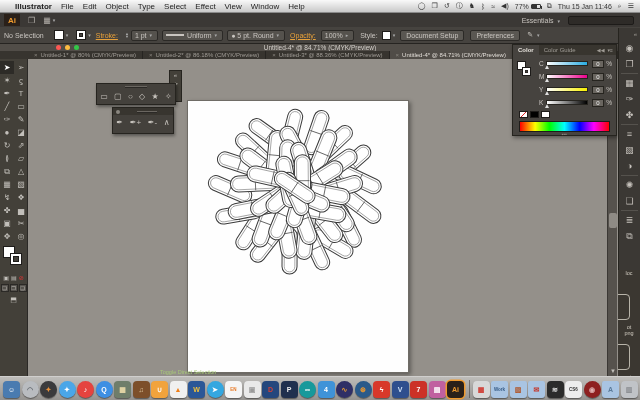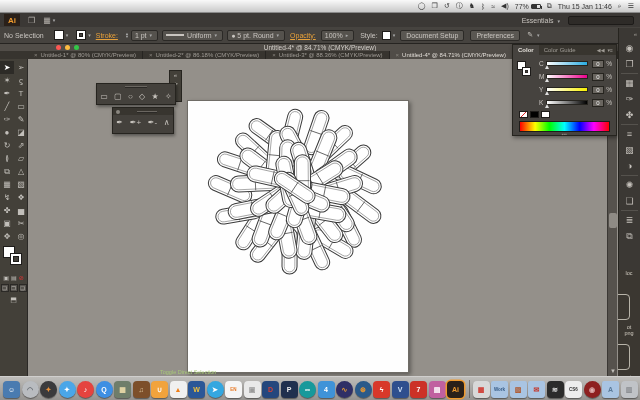--- a/index.html
+++ b/index.html
@@ -158,20 +158,32 @@
   .dsep{width:1px;height:18px;background:rgba(70,70,70,.6);margin:0 3px;flex:none;}
   .tooltip{position:absolute;left:160px;top:369px;font-size:5.5px;color:#a8c878;}
 </style>
 </head>
 <body>
 
 <div class="screen">
 
   <div class="menubar">
     <span class="apple"></span>
+    <div id="menuItems" style="display:flex;">
+        <span class="mitem bold">Illustrator</span>
+        <span class="mitem">File</span>
+        <span class="mitem">Edit</span>
+        <span class="mitem">Object</span>
+        <span class="mitem">Type</span>
+        <span class="mitem">Select</span>
+        <span class="mitem">Effect</span>
+        <span class="mitem">View</span>
+        <span class="mitem">Window</span>
+        <span class="mitem">Help</span>
+      </div>
     <div class="mstatus" id="menuStatus">
         <span class="sicon">◯</span>
         <span class="sicon">❒</span>
         <span class="sicon">↺</span>
         <span class="sicon">ⓘ</span>
         <span class="sicon">♞</span>
         <span class="sicon">ᛒ</span>
         <span class="sicon">≈</span>
         <span class="sicon">◀)</span>
         <span class="mclock">77%</span>

